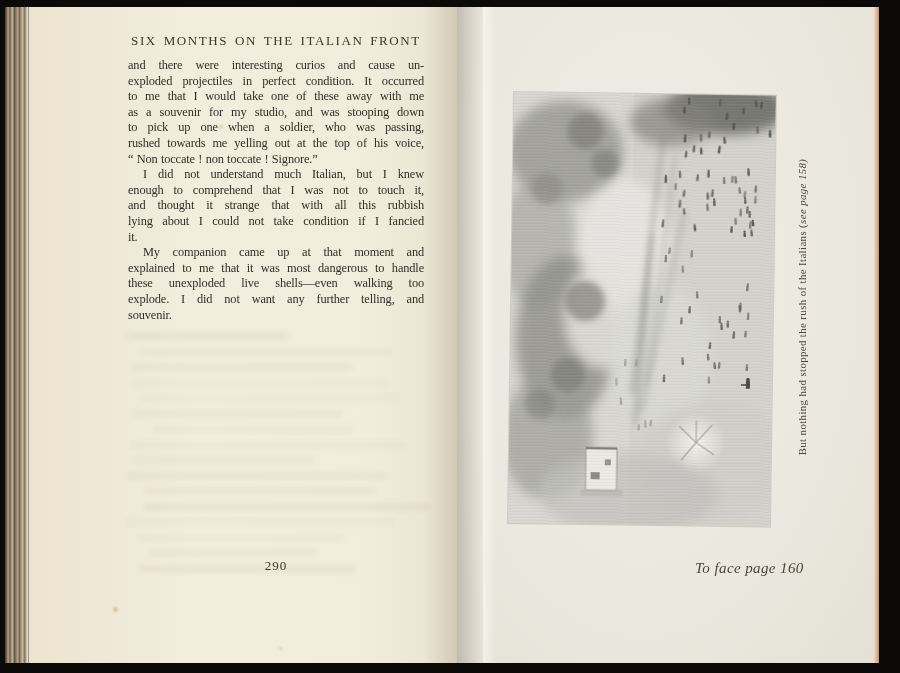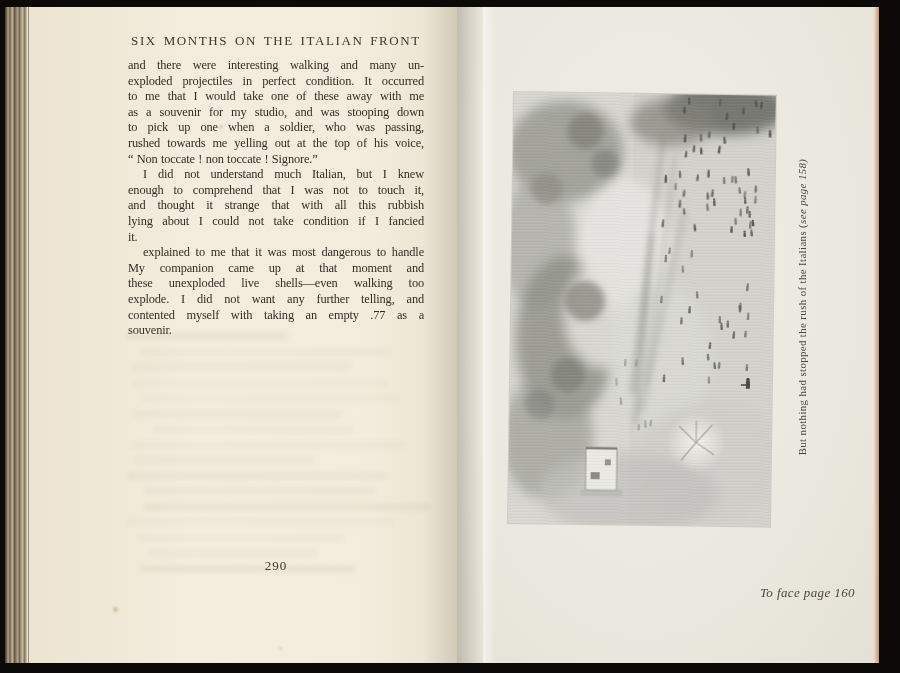--- a/index.html
+++ b/index.html
@@ -58,22 +58,22 @@
     background:repeating-linear-gradient(180deg,rgba(255,255,255,.10) 0 1px,
       rgba(0,0,0,0) 1px 2px,rgba(90,90,85,.08) 2px 3px);}
 
   
   #plate-caption{position:absolute;left:332px;top:80px;width:26px;height:440px;
     display:flex;align-items:center;justify-content:center;}
   #plate-caption .rot{transform:rotate(-90deg);white-space:nowrap;font-size:10.8px;
     letter-spacing:.4px;color:#4c463a;}
   #plate-caption .it{font-style:italic;}
 
-  #facing-note{position:absolute;left:238px;top:578px;width:160px;text-align:right;
-    font-style:italic;font-size:13px;letter-spacing:.4px;color:#4c463a;}
+  #facing-note{position:absolute;left:238px;top:553px;width:160px;
+    font-style:italic;font-size:15px;letter-spacing:.4px;color:#4c463a;}
 
   
   .border{position:absolute;background:#0c0a08;z-index:5;}
   #b-top{left:0;top:0;width:900px;height:7px;}
   #b-bottom{left:0;top:663px;width:900px;height:10px;}
   #b-left{left:0;top:0;width:5px;height:673px;}
   #b-right{left:879px;top:0;width:21px;height:673px;}
 </style>
 </head>
 <body>
@@ -81,41 +81,40 @@
 <div id="scan">
 
   <div id="page-edges"></div>
   <div id="fore-edge"></div>
 
   <div class="page" id="left-page">
     <div id="text-block">
       <div id="running-header">SIX MONTHS ON THE ITALIAN FRONT</div>
       <div id="body-text">
           <div class="para">
-            <div class="line">and there were interesting walking and many un-</div>
+            <div class="line">and there were interesting curios and cause un-</div>
             <div class="line">exploded projectiles in perfect condition. It occurred</div>
             <div class="line">to me that I would take one of these away with me</div>
             <div class="line">as a souvenir for my studio, and was stooping down</div>
             <div class="line">to pick up one when a soldier, who was passing,</div>
             <div class="line">rushed towards me yelling out at the top of his voice,</div>
             <div class="line last">“ Non toccate !  non toccate ! Signore.”</div>
           </div>
           <div class="para indent">
             <div class="line">I did not understand much Italian, but I knew</div>
             <div class="line">enough to comprehend that I was not to touch it,</div>
             <div class="line">and thought it strange that with all this rubbish</div>
             <div class="line">lying about I could not take condition if I fancied</div>
             <div class="line last">it.</div>
           </div>
           <div class="para indent">
+            <div class="line">My companion came up at that moment and</div>
             <div class="line">explained to me that it was most dangerous to handle</div>
-            <div class="line">My companion came up at that moment and</div>
             <div class="line">these unexploded live shells—even walking too</div>
             <div class="line">explode. I did not want any further telling, and</div>
-            <div class="line">contented myself with taking an empty .77 as a</div>
             <div class="line last">souvenir.</div>
           </div>
         </div>
     </div>
     <div id="bleed">
         <div class="bleed-line" style="left: 1.85875px; top: 155px; width: 161.522px; opacity: 0.11;"></div>
         <div class="bleed-line" style="left: 15.6434px; top: 170.5px; width: 250.874px; opacity: 0.07;"></div>
         <div class="bleed-line" style="left: 7.19776px; top: 186px; width: 220.61px; opacity: 0.08;"></div>
         <div class="bleed-line" style="left: 7.73447px; top: 201.5px; width: 254.877px; opacity: 0.06;"></div>
         <div class="bleed-line" style="left: 15.5521px; top: 217px; width: 259.332px; opacity: 0.06;"></div>

